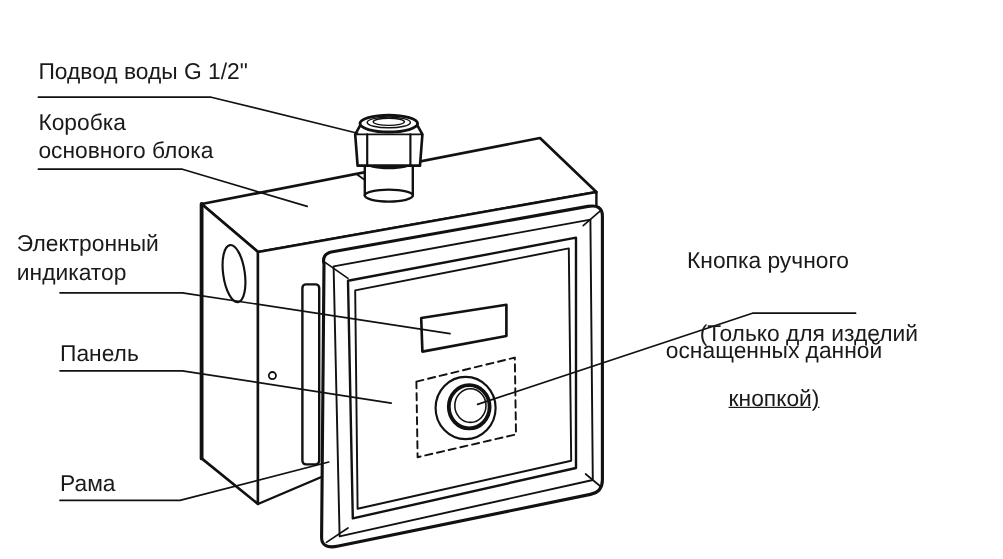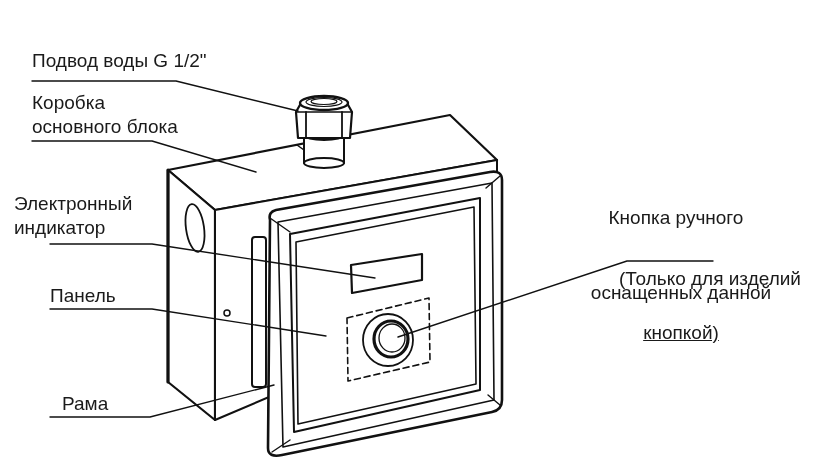--- a/index.html
+++ b/index.html
@@ -6,21 +6,21 @@
     body { width: 836px; height: 466px; position: relative; overflow: hidden; }
     #stage { position: absolute; left: 0; top: 0; width: 836px; height: 466px; }
     .label {
       position: absolute;
       font-family: "Liberation Sans", sans-serif;
       font-size: 19px;
       color: #1a1a1a;
       line-height: 26px;
       white-space: nowrap;
     }
-    .label.center { text-align: center; margin-left: 36px; }
+    .label.center { text-align: center; }
     svg { position: absolute; left: 0; top: 0; }
   </style>
 </head>
 <body>
 
 <div id="stage">
 
   <svg width="836" height="466" viewBox="0 0 836 466" fill="none" stroke="#111" stroke-linejoin="round" stroke-linecap="round">
 
     <g>
@@ -106,20 +106,20 @@
   <div class="label" style="left:32px; top:48px;">Подвод воды G 1/2"</div>
 
   <div class="label" style="left:32px; top:114px;">основного блока</div>
   <div class="label" style="left:32px; top:90px;">Коробка</div>
 
   <div class="label" style="left:14px; top:215px;">индикатор</div>
   <div class="label" style="left:14px; top:191px;">Электронный</div>
 
   <div class="label" style="left:50px; top:283px;">Панель</div>
 
-  <div class="label" style="left:50px; top:391px;margin-left:12px;">Рама</div>
+  <div class="label" style="left:50px; top:391px;">Рама</div>
 
   <div class="label center" style="left:560px; top:205px; width:160px;">Кнопка ручного</div>
   <div class="label center" style="left:525px; top:266px; width:240px;text-align:right;">(Только для изделий</div>
   <div class="label center" style="left:525px; top:280px; width:240px;">оснащенных данной</div>
   <div class="label center" style="left:525px; top:320px; width:240px;text-decoration:underline;">кнопкой)</div>
 
 </div>
 
 </body></html>

